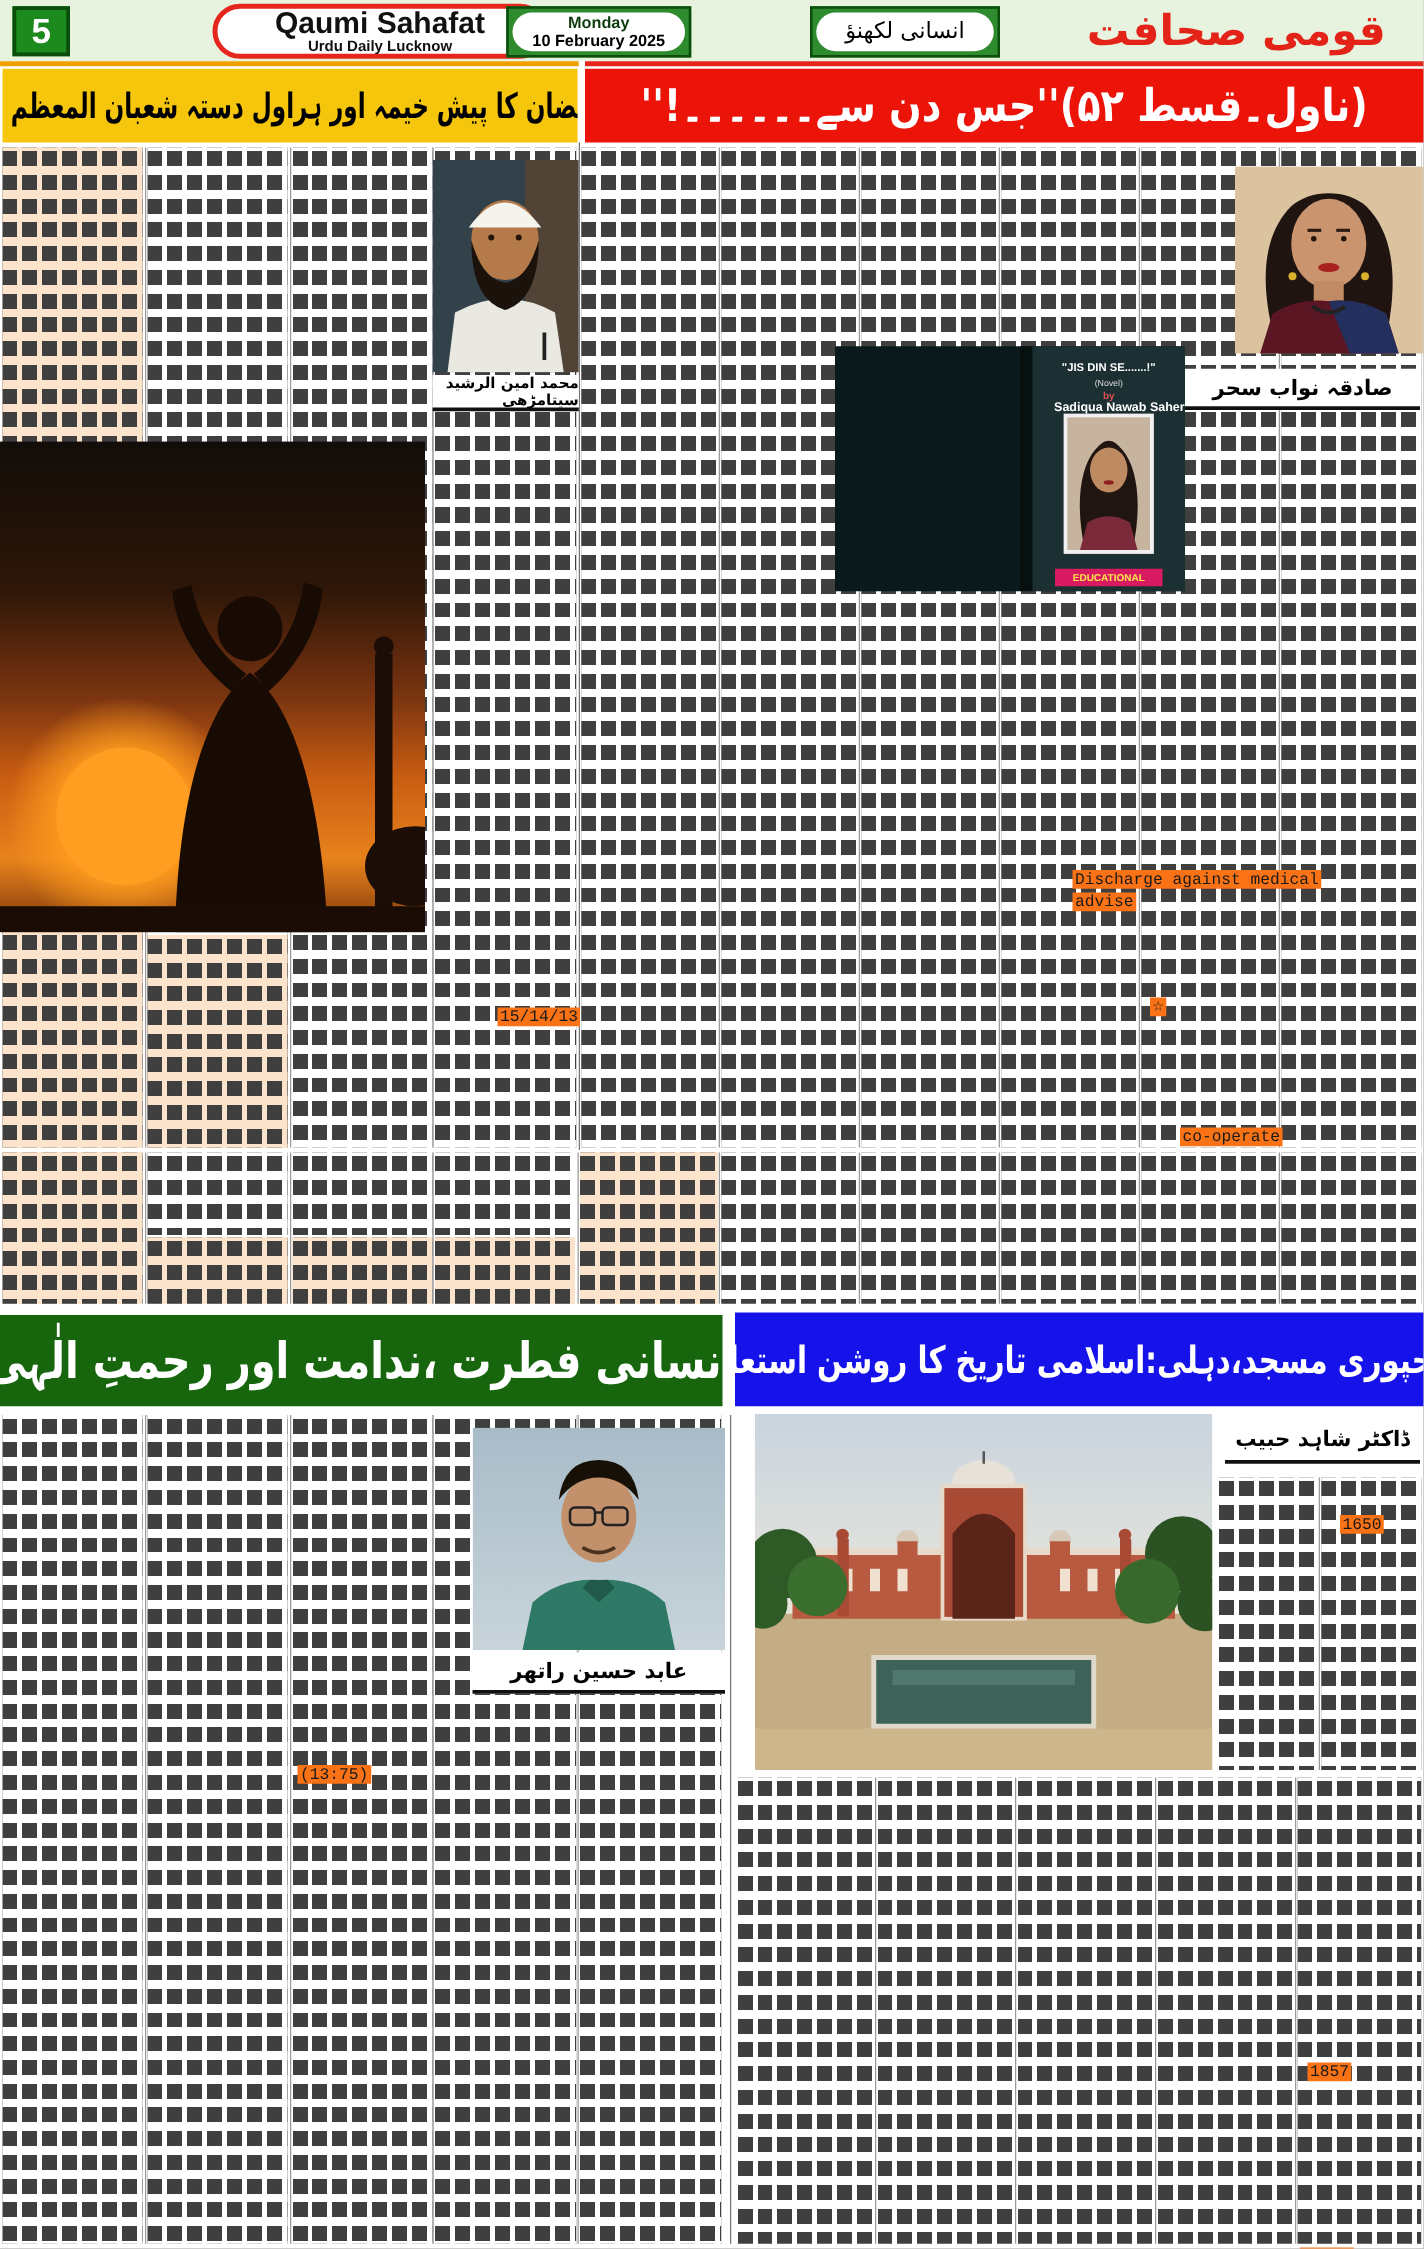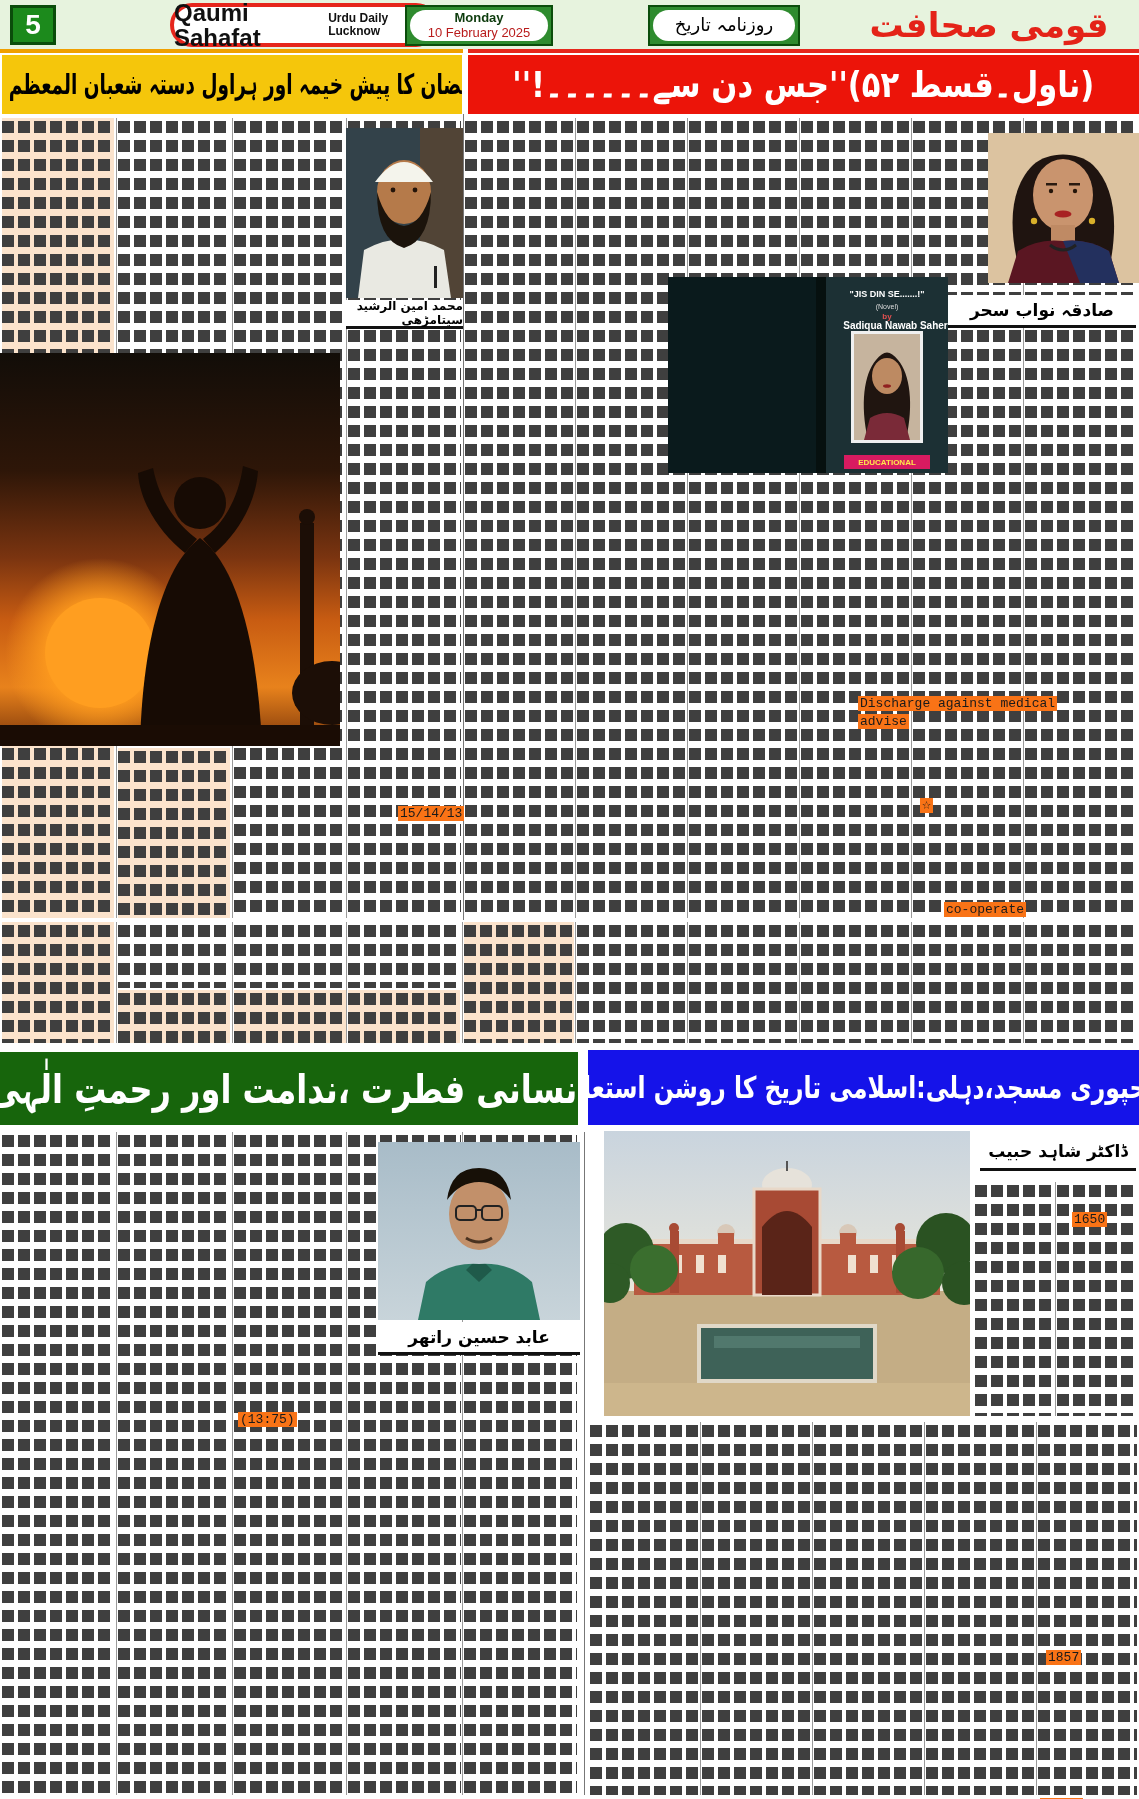--- a/index.html
+++ b/index.html
@@ -37,36 +37,36 @@
 <div id="page">
 
   <div class="abs" style="left:0;top:0;width:1139px;height:49px;background:#e7f3de;"></div>
 
   <div class="abs" style="left:10px;top:5px;width:46px;height:40px;background:#1c8a1c;border:3px solid #0b4d0b;
               box-sizing:border-box;display:flex;align-items:center;justify-content:center;">
     <span style="color:#fff;font-weight:bold;font-size:28px;font-family:'Liberation Sans',sans-serif;">5</span>
   </div>
 
   <div class="abs" style="left:170px;top:3px;width:268px;height:44px;background:#fff;border:4px solid #e6261c;
-              border-radius:24px;box-sizing:border-box;display:flex;flex-direction:row;
+              border-radius:24px;box-sizing:border-box;display:flex;flex-direction:column;
               align-items:center;justify-content:center;line-height:1.05;">
     <span style="font-family:'Liberation Sans',sans-serif;font-weight:bold;font-size:24px;color:#111;">Qaumi Sahafat</span>
     <span style="font-family:'Liberation Sans',sans-serif;font-weight:bold;font-size:12px;color:#111;">Urdu Daily Lucknow</span>
   </div>
 
   <div class="pillbox" style="left:405px;top:5px;width:148px;height:41px;">
     <div class="pill">
       <span style="font-family:'Liberation Sans',sans-serif;font-weight:bold;font-size:13px;color:#0d3b0d;">Monday</span>
-      <span style="font-family:'Liberation Sans',sans-serif;font-weight:normal;font-size:13px;color:#b91c1c;">10 February 2025</span>
+      <span style="font-family:'Liberation Sans',sans-serif;font-weight:bold;font-size:13px;color:#000000;">10 February 2025</span>
     </div>
   </div>
 
   <div class="pillbox" style="left:648px;top:5px;width:152px;height:41px;">
     <div class="pill">
-      <span style="font-size:18px;color:#000;direction:rtl;">روزنامہ تاریخ</span>
+      <span style="font-size:18px;color:#000;direction:rtl;">انسانی لکھنؤ</span>
     </div>
   </div>
 
   <div class="abs" style="left:845px;top:0;width:288px;height:49px;display:flex;align-items:center;justify-content:center;">
     <span style="color:#e42318;font-weight:bold;font-size:34px;direction:rtl;">قومی صحافت</span>
   </div>
 
   <div class="abs" style="left:0;top:49px;width:463px;height:4px;background:#f0a000;"></div>
   <div class="abs" style="left:468px;top:49px;width:671px;height:4px;background:#e6261c;"></div>
 

